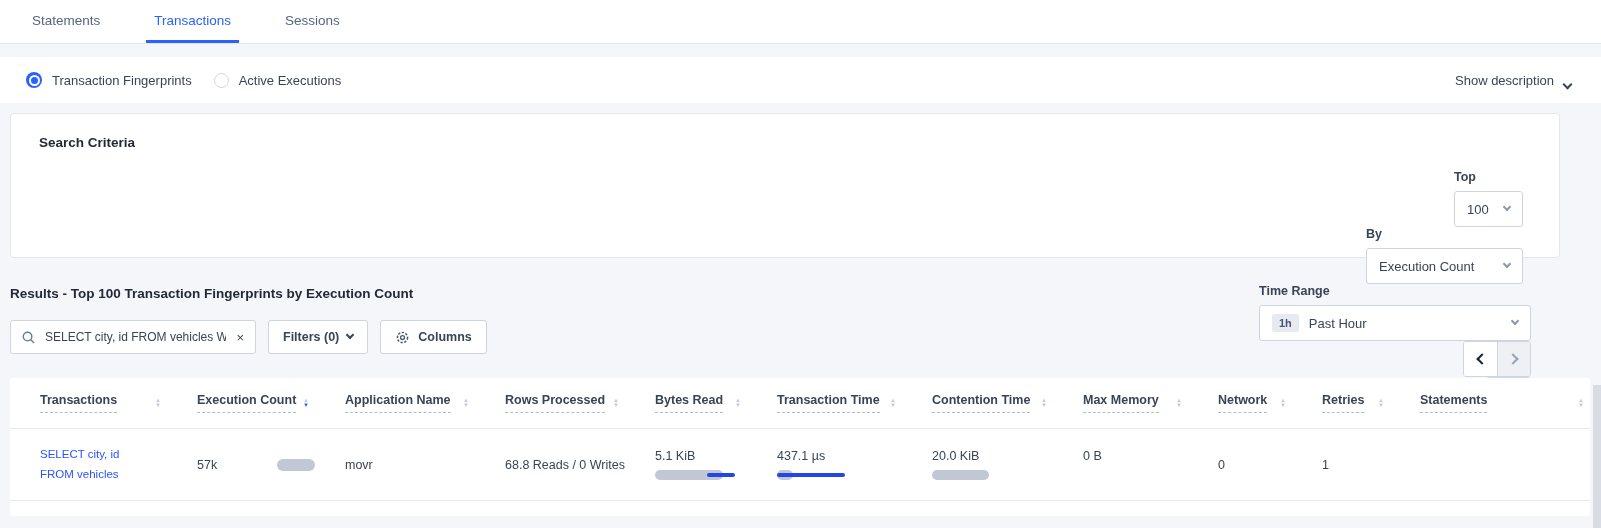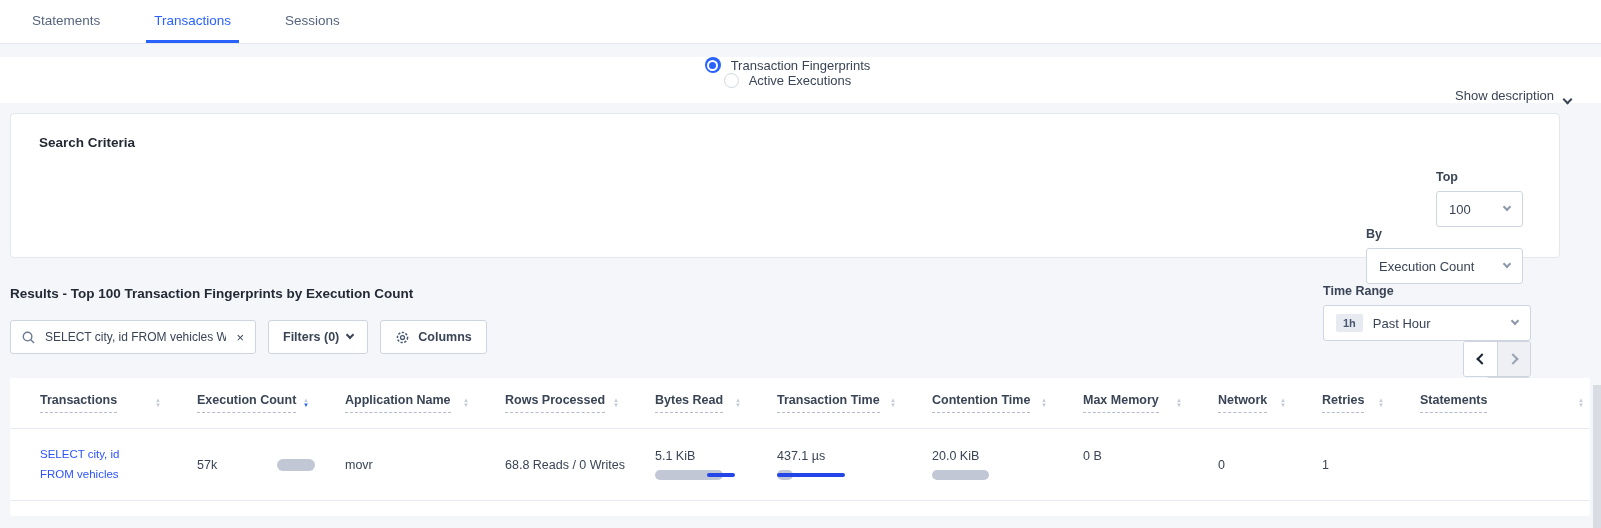--- a/index.html
+++ b/index.html
@@ -7,40 +7,40 @@
   body {
     width:1601px; height:528px; overflow:hidden; position:relative;
     background:#f4f6fa; font-family:"Liberation Sans", sans-serif; color:#475872;
   }
   
   .tabbar { background:#fff; height:44px; border-bottom:1px solid #e3e7ee; display:flex; padding-left:24px; }
   .tab { font-size:13.5px; color:#56657d; display:flex; align-items:center; padding:0 8px; margin-right:38px;
          border-bottom:3px solid transparent; cursor:pointer; }
   .tab.active { color:#2962ff; border-bottom-color:#2962ff; }
   
-  .radiobar { background:#fff; height:46px; margin-top:13px; display:flex; align-items:center; padding:0 30px 0 26px;flex-direction:column; }
+  .radiobar { background:#fff; height:46px; margin-top:13px; display:flex; align-items:center; padding:0 30px 0 26px; }
   .radio-item { display:flex; align-items:center; gap:10px; font-size:13px; color:#394455; margin-right:22px; cursor:pointer; }
   .radio-on { width:16px; height:16px; border-radius:50%; background:#2962ff; position:relative; flex:none; }
   .radio-on::after { content:""; position:absolute; inset:2.5px; border:2.5px solid #fff; border-radius:50%; }
   .radio-off { width:15px; height:15px; border-radius:50%; border:1px solid #d2d8e0; background:#fff; flex:none; }
   .show-desc { margin-left:auto; display:flex; align-items:flex-end; gap:10px; font-size:13px; color:#394455; cursor:pointer; }
   .chev { width:7px; height:7px; border-right:2px solid #394455; border-bottom:2px solid #394455;
           transform:rotate(45deg); margin-top:-4px; display:inline-block; }
   .chev.sm { width:6px; height:6px; border-color:#8d99ab; }
   
   .criteria { margin:10px 0 0 10px; width:1550px; height:145px; background:#fff;
               border:1px solid #e3e7ee; border-radius:4px; padding:21px 28px; }
   .criteria-title { font-size:13.5px; font-weight:bold; color:#242a35; }
   .fields { display:flex; margin-top:20px; align-items:flex-end;flex-direction:column; }
   .field-label { font-size:12.5px; font-weight:bold; color:#394455; display:block; margin-bottom:7px; }
   .select { height:36px; border:1px solid #cfd5e0; border-radius:3px; background:#fff; display:flex;
             align-items:center; padding:0 12px; font-size:13px; color:#394455; cursor:pointer; }
-  .w-top { width:87px; margin-right:8px; }
+  .w-top { width:69px; margin-right:8px; }
   .w-by { width:157px; margin-right:8px; }
-  .w-time { width:208px;justify-content:space-between; }
+  .w-time { width:272px;justify-content:space-between; }
   .select .spacer { flex:1; }
   .badge-1h { background:#e7eaf0; color:#475872; font-size:11px; font-weight:bold; padding:3px 7px;
               border-radius:2px; margin-right:10px; }
   .navbtns { display:flex; margin-left:25px; border:1px solid #cfd5e0; border-radius:3px; overflow:hidden; height:36px; }
   .navbtn { width:33px; display:flex; align-items:center; justify-content:center; background:#fff; cursor:pointer; }
   .navbtn.disabled { background:#eef0f4; border-left:1px solid #cfd5e0; cursor:default; }
   .angle-l { width:8px; height:8px; border-left:2.4px solid #1c2433; border-bottom:2.4px solid #1c2433; transform:rotate(45deg); margin-left:3px; }
   .angle-r { width:8px; height:8px; border-left:2.4px solid #9aa3b2; border-bottom:2.4px solid #9aa3b2; transform:rotate(225deg); margin-right:3px; }
   .now-btn { margin-left:12px; height:36px; width:45px; border:1px solid #d4d9e2; border-radius:3px;
              background:#fff; color:#b9c0cd; font-size:13px; font-family:inherit; }

